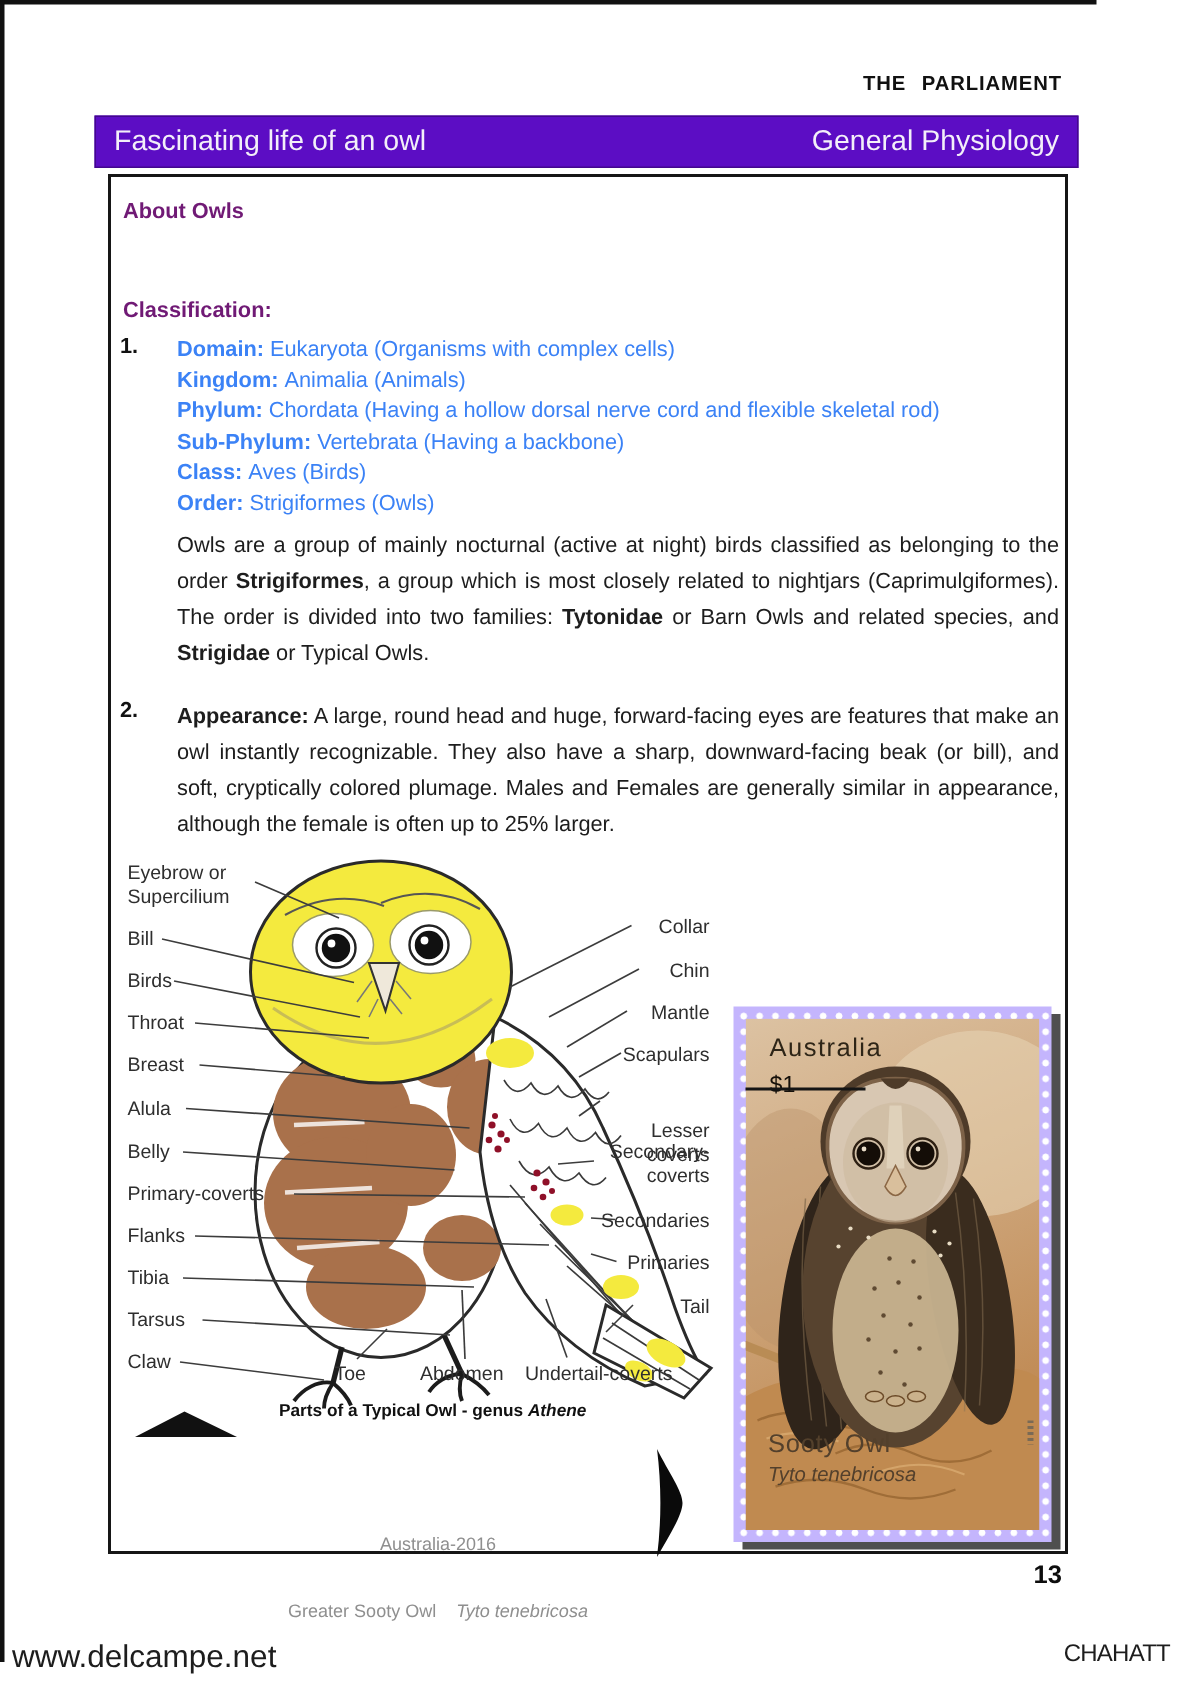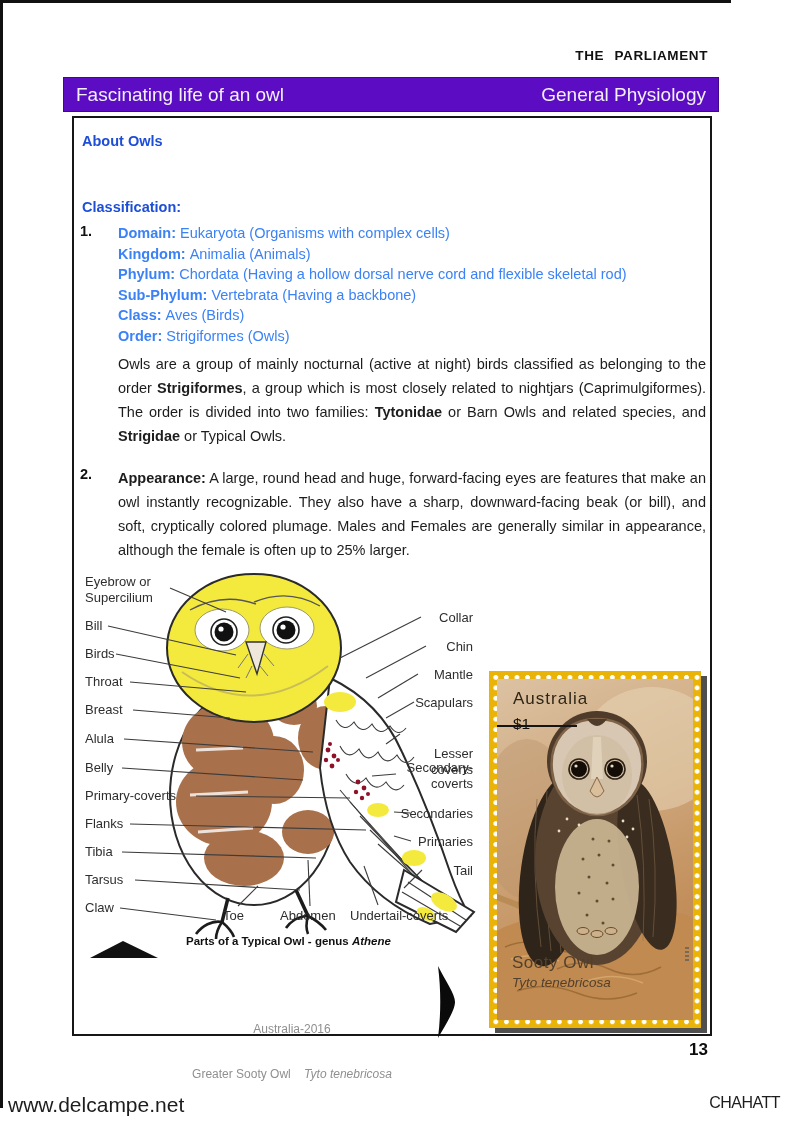--- a/index.html
+++ b/index.html
@@ -17,21 +17,21 @@
 
   
   .banner{left:63px;top:77px;width:630px;height:33px;background:#5c0dc4;
           border:1px solid #43078f;display:flex;justify-content:space-between;
           align-items:center;padding:0 12px;}
   .banner span{color:#f3eff9;font-size:19px;font-weight:normal;}
 
   
   .content-box{left:72px;top:116px;width:636px;height:916px;border:2px solid #161616;background:#fff;}
 
-  .h-bold{font-size:14.5px;font-weight:bold;color:#1d4ed8;}
+  .h-bold{font-size:14.5px;font-weight:bold;color:#701a75;}
   .about{left:82px;top:133px;}
   .cls-title{left:82px;top:199px;}
   .item-num{left:80px;width:30px;font-size:14.5px;font-weight:bold;color:#111;}
   .num1{top:223px;}
   .num2{top:466px;}
   .cls-rows{left:118px;top:223px;width:580px;}
   .cls-row{height:20.6px;line-height:20.6px;font-size:14.5px;color:#3b82f6;}
   .cls-row .lb{font-weight:bold;margin-right:4px;}
   .para{left:118px;width:588px;font-size:14.5px;line-height:24px;
         text-align:justify;color:#1d1d1d;}
@@ -45,21 +45,21 @@
   .dg-right{text-align:right;}
   .dg-caption{position:absolute;left:108px;top:365px;width:270px;font-size:11.5px;
               font-weight:bold;color:#111;}
   .credit{left:167px;top:992px;width:250px;text-align:center;font-size:12px;
           line-height:15px;color:#8f8f8f;white-space:pre-wrap;}
 
   
   .blade{left:436px;top:966px;width:22px;height:72px;}
 
   
-  .stamp{left:489px;top:671px;width:212px;height:357px;background:#eab308;
+  .stamp{left:489px;top:671px;width:212px;height:357px;background:#c4b5fd;
          box-shadow:6px 5px 0 #4f4f4f;}
   .stamp .perf{position:absolute;inset:0;
      background-image:radial-gradient(circle,#ffffff 2.1px,rgba(255,255,255,0) 2.5px);
      background-size:10.6px 10.45px;background-position:1.5px 1.2px;}
   .stamp-inner{position:absolute;left:8px;top:8px;right:8px;bottom:8px;overflow:hidden;}
   .stamp-inner svg{position:absolute;left:0;top:0;}
   .stamp-country{position:absolute;left:16px;top:10px;font-size:17px;letter-spacing:1px;color:#2e2517;}
   .stamp-denom{position:absolute;left:16px;top:36px;font-size:15.5px;color:#15100a;}
   .cancel-line{position:absolute;left:-10px;top:46px;width:90px;height:2px;background:#151515;}
   .stamp-name{position:absolute;left:15px;top:274px;font-size:17px;color:#53402c;letter-spacing:.5px;}

